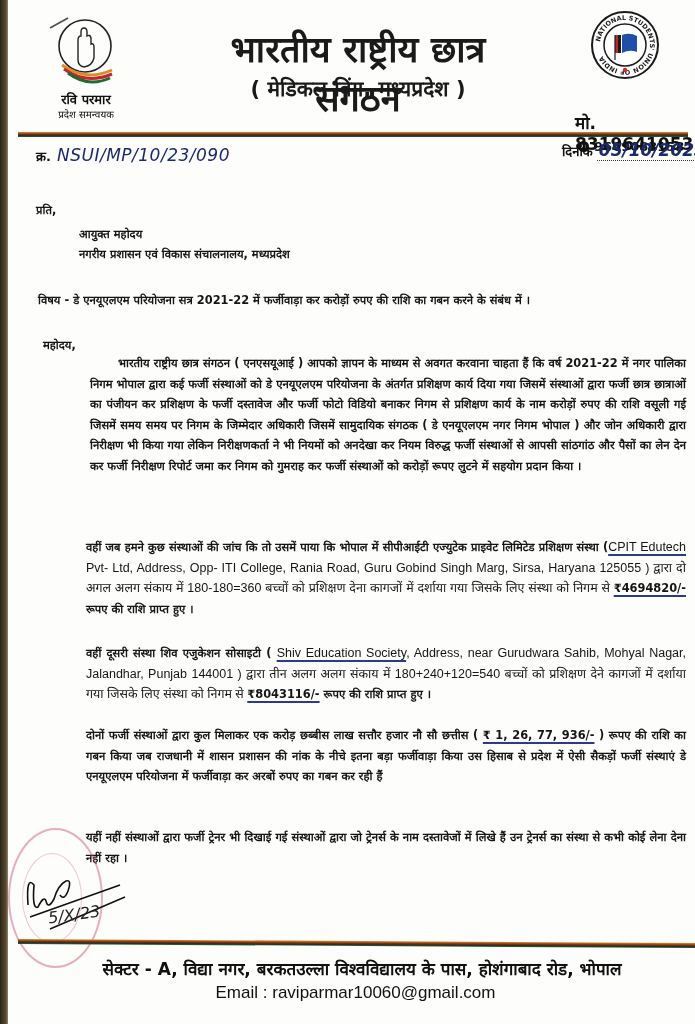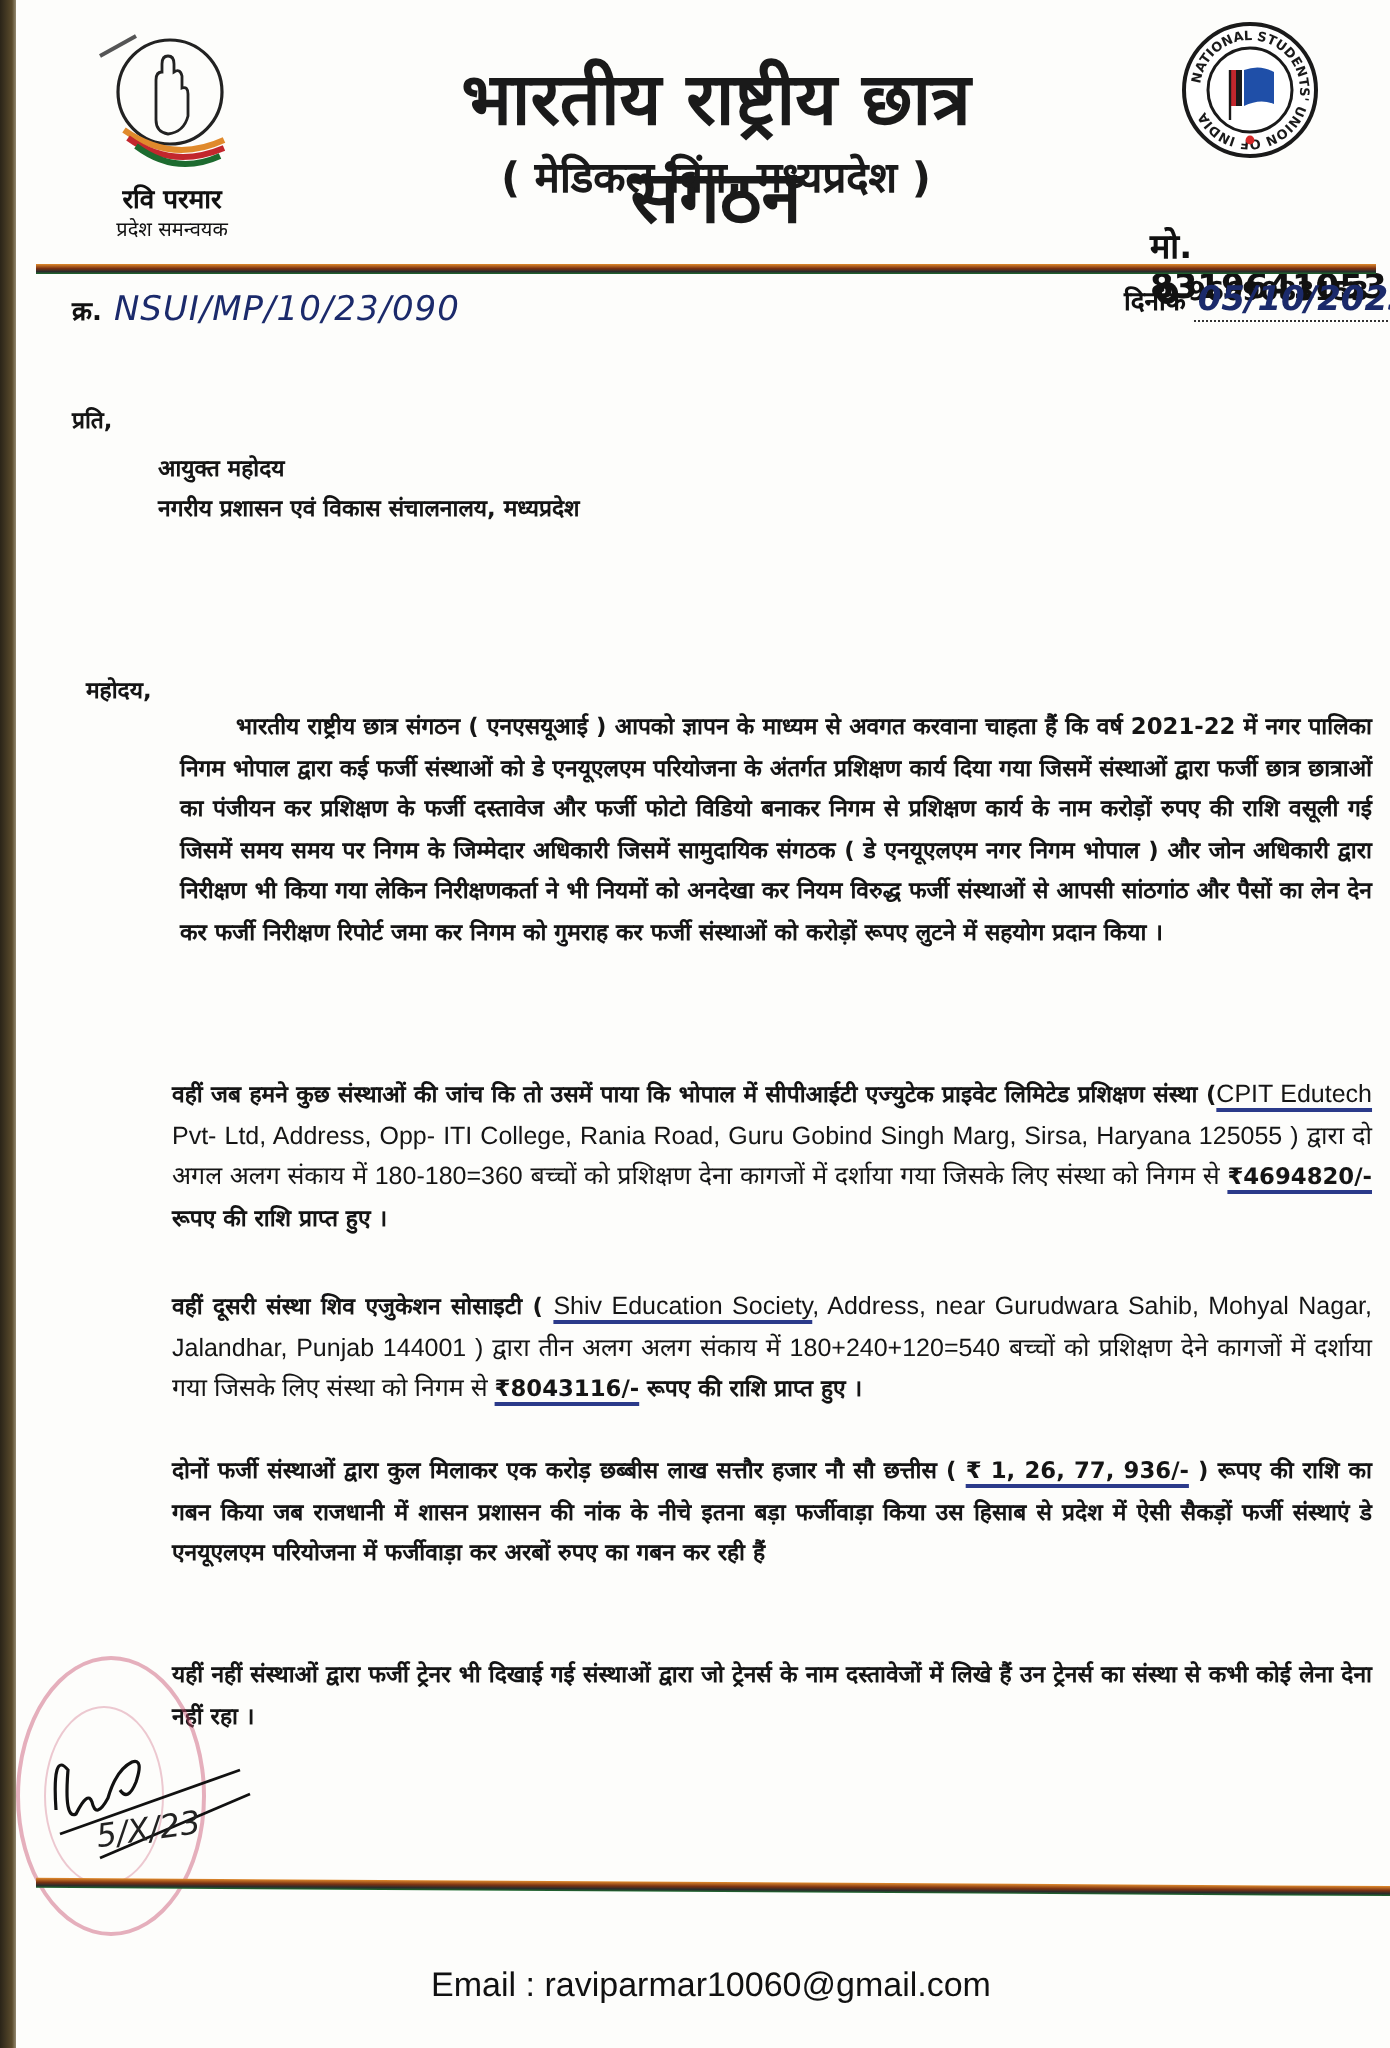--- a/index.html
+++ b/index.html
@@ -127,20 +127,21 @@
   </div>
   <div class="date">
     <span>दिनांक</span>
     <span class="hand">05/10/2023</span>
   </div>
 
   <div class="txt to-label">प्रति,</div>
   <div class="txt to-line1">आयुक्त महोदय</div>
   <div class="txt to-line2">नगरीय प्रशासन एवं विकास संचालनालय, मध्यप्रदेश</div>
 
+  <div class="txt subject">विषय - डे एनयूएलएम परियोजना सत्र 2021-22 में फर्जीवाड़ा कर करोड़ों रुपए की राशि का गबन करने के संबंध में ।</div>
   <div class="txt salutation">महोदय,</div>
 
   <div class="txt para p1" style="width:596px;">भारतीय राष्ट्रीय छात्र संगठन (  एनएसयूआई  ) आपको ज्ञापन के माध्यम से अवगत करवाना चाहता हैं कि वर्ष 2021-22 में नगर पालिका निगम भोपाल द्वारा कई फर्जी संस्थाओं को डे एनयूएलएम परियोजना के अंतर्गत प्रशिक्षण कार्य दिया गया जिसमें संस्थाओं द्वारा फर्जी छात्र छात्राओं का पंजीयन कर प्रशिक्षण के फर्जी दस्तावेज और फर्जी फोटो विडियो बनाकर निगम से प्रशिक्षण कार्य के नाम करोड़ों रुपए की राशि वसूली गई जिसमें समय समय पर निगम के जिम्मेदार अधिकारी जिसमें सामुदायिक संगठक ( डे एनयूएलएम नगर निगम भोपाल ) और जोन अधिकारी द्वारा निरीक्षण भी किया गया लेकिन निरीक्षणकर्ता ने भी नियमों को अनदेखा कर नियम विरुद्ध फर्जी संस्थाओं से आपसी सांठगांठ और पैसों का लेन देन कर फर्जी निरीक्षण रिपोर्ट जमा कर निगम को गुमराह कर फर्जी संस्थाओं को करोड़ों रूपए लुटने में सहयोग प्रदान किया ।</div>
 
   <div class="txt para p2">
     <span>वहीं जब हमने कुछ संस्थाओं की जांच कि तो उसमें पाया कि भोपाल में सीपीआईटी एज्युटेक प्राइवेट लिमिटेड प्रशिक्षण संस्था (</span><span class="latin ul">CPIT Edutech</span><span class="latin"> Pvt- Ltd, Address, Opp- ITI College, Rania Road, Guru Gobind Singh Marg, Sirsa, Haryana 125055 ) द्वारा दो अगल अलग संकाय में 180-180=360 बच्चों को प्रशिक्षण देना कागजों में दर्शाया गया जिसके लिए संस्था को निगम से </span><span class="ul">₹4694820/-</span><span> रूपए की राशि प्राप्त हुए ।</span>
   </div>
 
   <div class="txt para p3">
     <span>वहीं दूसरी संस्था शिव एजुकेशन सोसाइटी (  </span><span class="latin ul">Shiv Education Society</span><span class="latin">,  Address, near Gurudwara Sahib, Mohyal Nagar, Jalandhar, Punjab 144001  ) द्वारा तीन अलग अलग संकाय में 180+240+120=540 बच्चों को प्रशिक्षण देने कागजों में दर्शाया गया जिसके लिए संस्था को निगम से </span><span class="ul">₹8043116/-</span><span> रूपए की राशि प्राप्त हुए ।</span>
@@ -156,17 +157,18 @@
   <div class="stamp-inner"></div>
   <svg class="signature" viewBox="0 0 110 90">
     <path d="M8 50 Q6 20 14 30 Q12 55 18 52 Q24 40 26 46 Q28 55 34 44 Q38 30 46 26 Q52 24 48 36 Q44 46 40 40" fill="none" stroke="#111" stroke-width="1.6"></path>
     <line x1="10" y1="62" x2="100" y2="30" stroke="#111" stroke-width="1.4"></line>
     <line x1="30" y1="74" x2="105" y2="42" stroke="#111" stroke-width="1.4"></line>
   </svg>
   <div class="sig-date">5/X/23</div>
 
   <div class="rule bottom"></div>
 
+  <div class="footer-addr">सेक्टर - A, विद्या नगर, बरकतउल्ला विश्वविद्यालय के पास, होशंगाबाद रोड, भोपाल</div>
   <div class="footer-email">
     <span>Email :</span>
     <span>raviparmar10060@gmail.com</span>
   </div>
 </div>
 
 </body></html>

